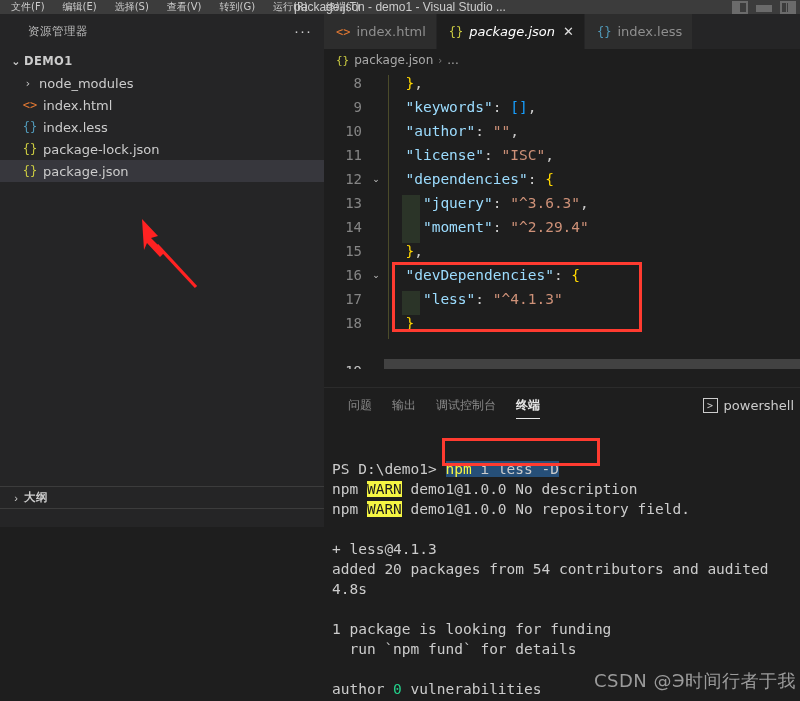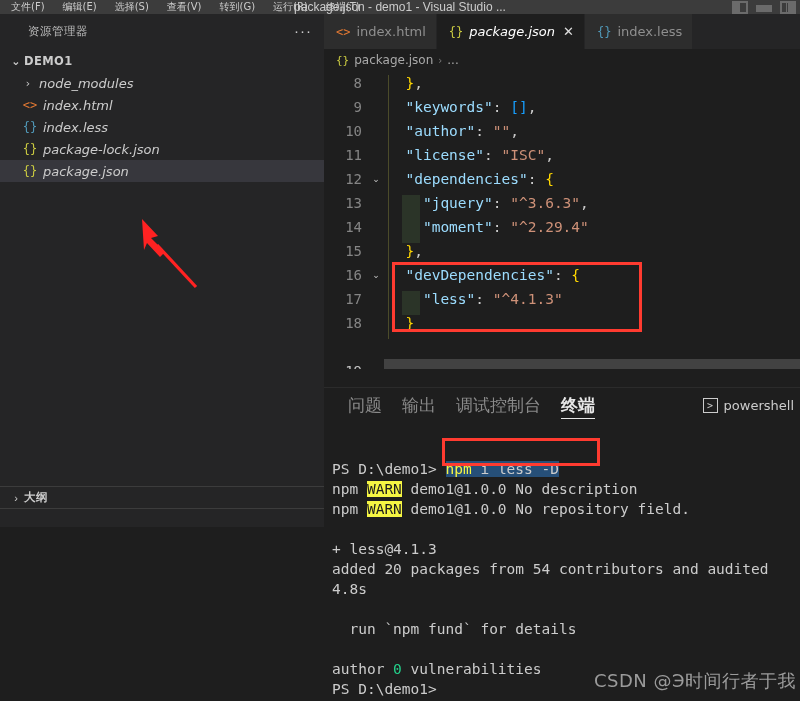--- a/index.html
+++ b/index.html
@@ -67,21 +67,21 @@
     font-size: 11px; flex: 0 0 16px;
   }
   .tree-row .indent { width: 20px; flex: 0 0 20px; }
   .ficon {
     width: 20px; flex: 0 0 20px; text-align: center;
     font-size: 12px; font-family: "DejaVu Sans Mono", monospace;
   }
   .ficon.html { color: #e37933; }
   .ficon.json { color: #cbcb41; }
   .ficon.less { color: #519aba; }
-  .fname { padding-left: 3px; font-style: italic; }
+  .fname { padding-left: 3px; }
 
   .sb-outline {
     position: absolute; left: 0; bottom: 19px; width: 324px; height: 22px;
     background: #252526; border-top: 1px solid #3c3c3c;
     display: flex; align-items: center;
   }
   .sb-outline .chev { color: #cccccc; margin-left: 8px; }
   .sb-outline .olabel {
     color: #cccccc; font-size: 11.5px; font-weight: bold; letter-spacing: .4px;
     font-family: "DejaVu Sans", sans-serif;
@@ -170,21 +170,21 @@
   .panel {
     position: absolute; left: 0; top: 373px; width: 476px; height: 314px;
     background: #1e1e1e; border-top: 1px solid #2b2b2b;
   }
   .panel-tabs {
     height: 35px; display: flex; align-items: center;
     padding-left: 14px; gap: 0;
   }
   .ptab {
     height: 35px; display: flex; align-items: center; padding: 0 10px;
-    color: #8a8a8a; font-size: 17px; cursor: pointer; position: relative;
+    color: #8a8a8a; font-size: 12px; cursor: pointer; position: relative;
     font-family: Liberation Sans, sans-serif;
   }
   .ptab.active { color: #e7e7e7; font-weight: bold; }
   .ptab.active::after {
     content: ""; position: absolute; left: 10px; right: 10px; bottom: 4px;
     height: 1px; background: #e7e7e7;
   }
   .panel-right {
     position: absolute; right: 6px; top: 0; height: 35px;
     display: flex; align-items: center; gap: 6px;
@@ -417,20 +417,21 @@
 
       <div class="term">
         <div class="tline"><span>PS D:\demo1&gt;</span><span> </span><span class="t-sel"><span class="t-yellow">npm</span><span> i less -D</span></span></div>
         <div class="tline"><span>npm </span><span class="t-warn">WARN</span><span> demo1@1.0.0 No description</span></div>
         <div class="tline"><span>npm </span><span class="t-warn">WARN</span><span> demo1@1.0.0 No repository field.</span></div>
         <div class="tline t-blank"></div>
         <div class="tline">+ less@4.1.3</div>
         <div class="tline">added 20 packages from 54 contributors and audited</div>
         <div class="tline">4.8s</div>
         <div class="tline t-blank"></div>
+        <div class="tline">1 package is looking for funding</div>
         <div class="tline">  run `npm fund` for details</div>
         <div class="tline t-blank"></div>
         <div class="tline"><span>author </span><span class="t-green">0</span><span> vulnerabilities</span></div>
         <div class="tline">PS D:\demo1&gt;</div>
       </div>
 
       <div class="watermark">CSDN @Э时间行者于我</div>
     </div>
   </div>
 

